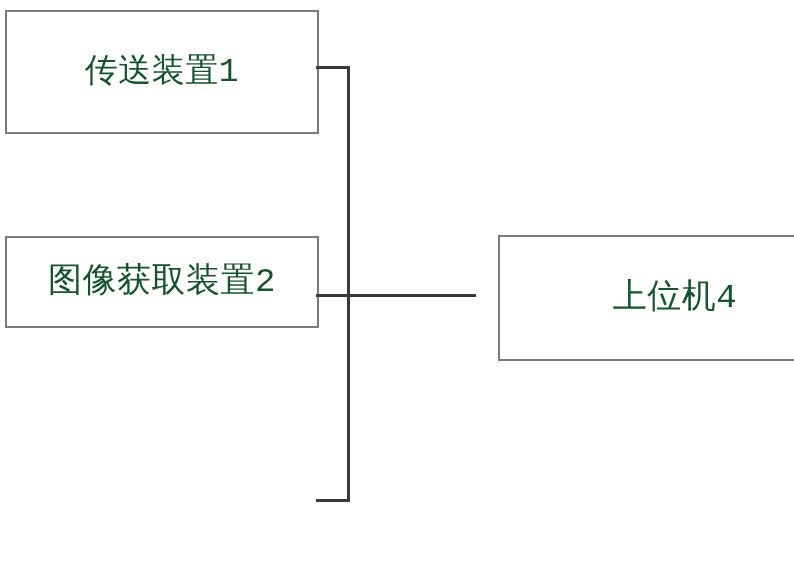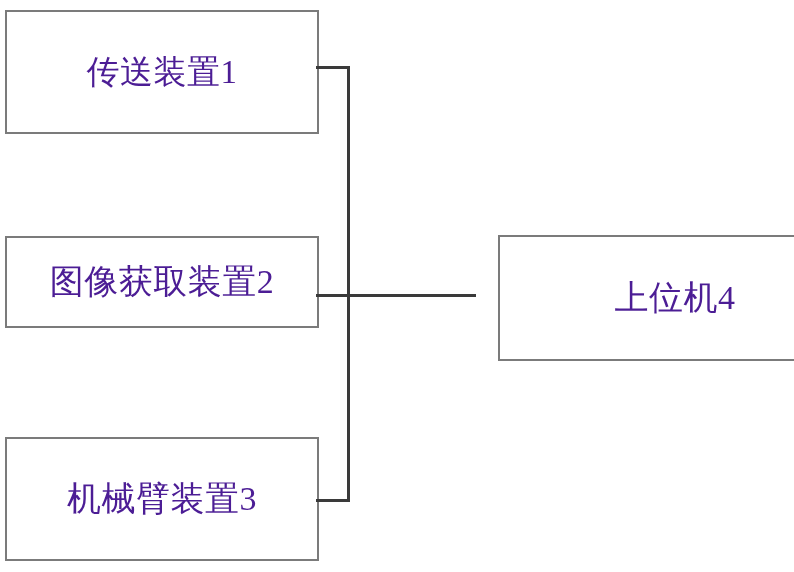--- a/index.html
+++ b/index.html
@@ -20,24 +20,24 @@
   .node-box {
     position: absolute;
     box-sizing: border-box;
     border: 2px solid #7b7b7b;
     background: #ffffff;
     display: flex;
     align-items: center;
     justify-content: center;
   }
   .node-label {
-    font-family: Liberation Serif, serif;
+    font-family: Liberation Mono, monospace;
     font-size: 33px;
     line-height: 1;
-    color: #4c1d95;
+    color: #14532d;
     letter-spacing: 0.5px;
     white-space: nowrap;
     user-select: none;
   }
   #node-conveyor   { left: 5px;   top: 10px;  width: 314px; height: 124px; }
   #node-image      { left: 5px;   top: 236px; width: 314px; height: 92px; }
   #node-robotarm   { left: 5px;   top: 437px; width: 314px; height: 124px; }
   #node-host       { left: 498px; top: 235px; width: 310px; height: 126px; padding-left: 44px; }
 
   #node-conveyor .node-label { font-size: 33px; }
@@ -67,23 +67,20 @@
 <div id="diagram-canvas">
 
   <div class="node-box" id="node-conveyor">
     <span class="node-label">传送装置1</span>
   </div>
 
   <div class="node-box" id="node-image">
     <span class="node-label">图像获取装置2</span>
   </div>
 
-  <div class="node-box" id="node-robotarm">
-    <span class="node-label">机械臂装置3</span>
-  </div>
 
   <div class="node-box" id="node-host">
     <span class="node-label">上位机4</span>
   </div>
 
   <div class="edge edge-h" id="edge-conveyor-stub"></div>
   <div class="edge edge-v" id="edge-trunk-vertical"></div>
   <div class="edge edge-h" id="edge-center-run"></div>
   <div class="edge edge-h" id="edge-robotarm-stub"></div>
 

